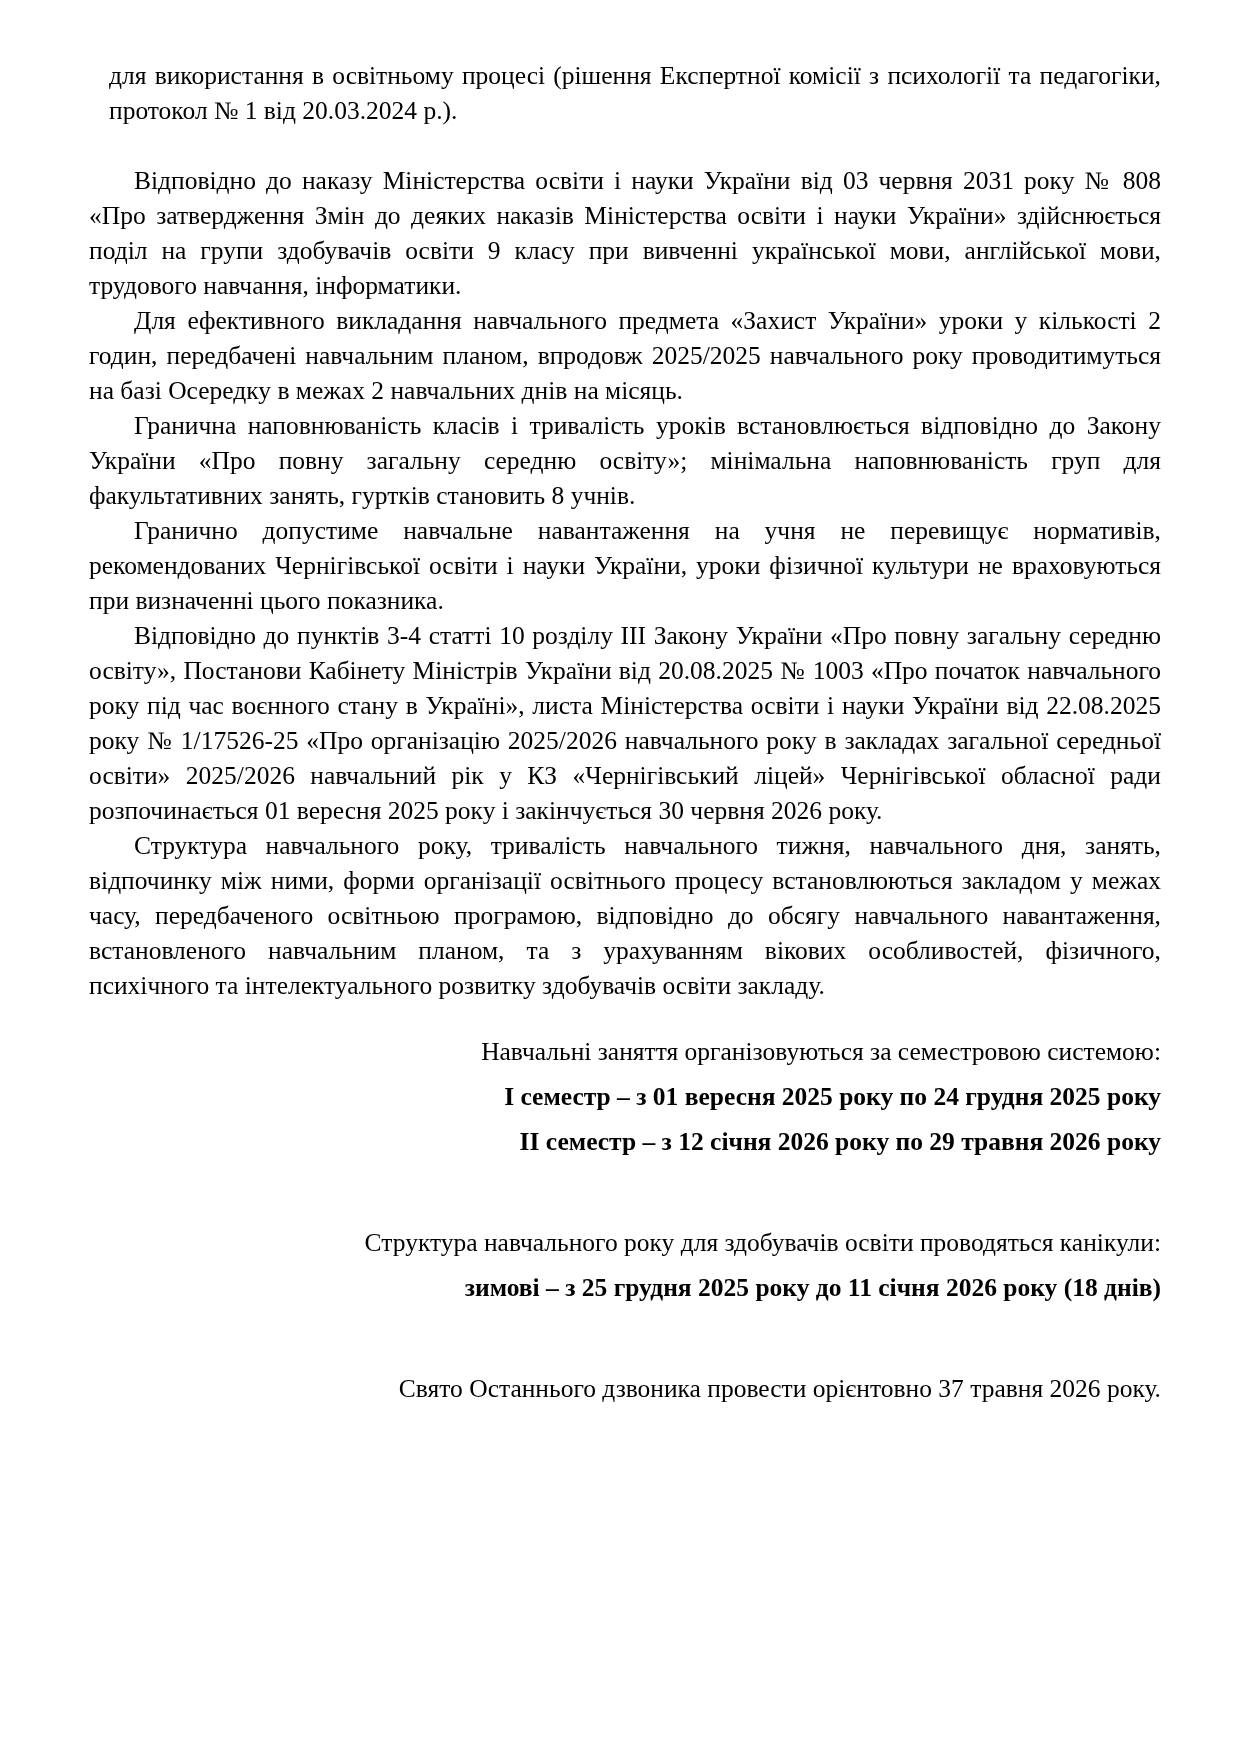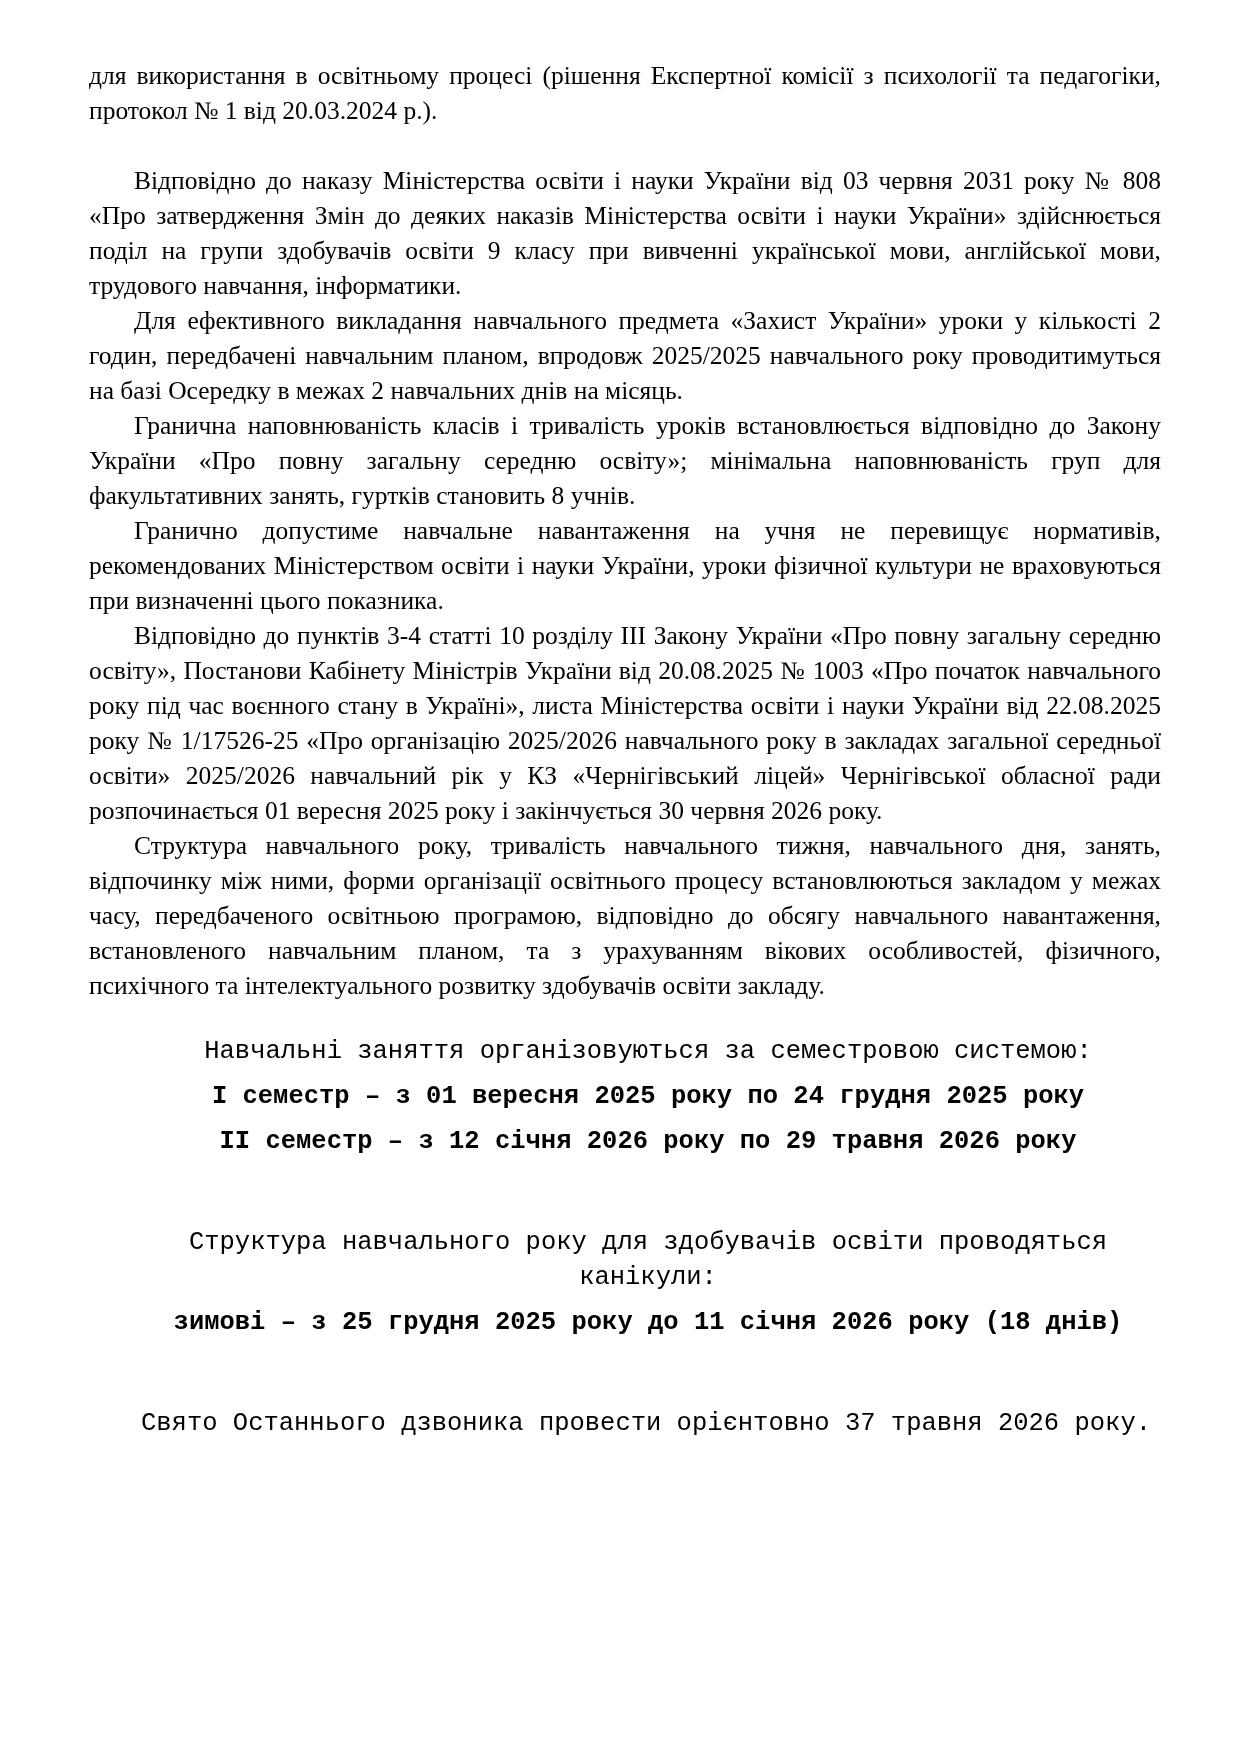--- a/index.html
+++ b/index.html
@@ -21,49 +21,48 @@
       position: absolute;
       left: 89px;
       top: 58px;
       width: 1072px;
     }
     .p {
       margin: 0;
       text-align: justify;
       text-indent: 45px;
     }
-    .noindent { text-indent: 0; }
+    .noindent { text-indent: 0; margin-left: 20px; }
     .heading {
       text-align: center;
       font-weight: bold;
       text-decoration: underline;
       text-underline-offset: 5px;
       text-decoration-thickness: 2px;
       margin: 0;
     }
     .indent-line {
       margin: 0;
       padding-left: 46px;
-      text-align: center;
-      font-family: Liberation Mono, monospace;
+      text-align: right;
     }
     .bold { font-weight: bold; }
     .lastline-left { text-align-last: left; }
   </style>
 </head>
 <body>
 
 <div class="page">
 
   <p class="p noindent lastline-left" style="margin-bottom:35px;">для використання в освітньому процесі (рішення Експертної комісії з психології та педагогіки, протокол № 1 від 20.03.2024 р.).</p>
 
   <p class="p lastline-left">Відповідно до наказу Міністерства освіти і науки України від 03 червня 2031 року № 808 «Про затвердження Змін до деяких наказів Міністерства освіти і науки України» здійснюється поділ на групи здобувачів освіти 9 класу при вивченні української мови, англійської мови, трудового навчання, інформатики.</p>
   <p class="p lastline-left">Для ефективного викладання навчального предмета «Захист України» уроки у кількості 2 годин, передбачені навчальним планом, впродовж 2025/2025 навчального року проводитимуться на базі Осередку в межах 2 навчальних днів на місяць.</p>
   <p class="p lastline-left">Гранична наповнюваність класів і тривалість уроків встановлюється відповідно до Закону України «Про повну загальну середню освіту»; мінімальна наповнюваність груп для факультативних занять, гуртків становить 8 учнів.</p>
-  <p class="p lastline-left">Гранично допустиме навчальне навантаження на учня  не перевищує нормативів, рекомендованих Міністерством освіти і науки України, уроки фізичної культури не враховуються при визначенні цього показника.</p>
+  <p class="p lastline-left">Гранично допустиме навчальне навантаження на учня  не перевищує нормативів, рекомендованих Чернігівської освіти і науки України, уроки фізичної культури не враховуються при визначенні цього показника.</p>
 
 
   <p class="p lastline-left">Відповідно до пунктів 3-4 статті 10 розділу ІІІ Закону України «Про повну загальну середню освіту», Постанови Кабінету Міністрів України від 20.08.2025 № 1003 «Про початок навчального року під час воєнного стану в Україні», листа Міністерства освіти і науки України від 22.08.2025 року № 1/17526-25 «Про організацію 2025/2026 навчального року в закладах загальної середньої освіти» 2025/2026 навчальний рік у КЗ «Чернігівський ліцей» Чернігівської обласної ради розпочинається 01 вересня 2025 року і закінчується 30 червня 2026 року.</p>
   <p class="p lastline-left">Структура навчального року, тривалість навчального тижня, навчального дня, занять, відпочинку між ними, форми організації освітнього процесу встановлюються закладом у межах часу, передбаченого освітньою програмою, відповідно до обсягу навчального навантаження, встановленого навчальним планом, та з урахуванням вікових особливостей, фізичного, психічного та інтелектуального розвитку здобувачів освіти закладу.</p>
 
   <p class="indent-line" style="margin-top:31px;">Навчальні заняття організовуються за семестровою системою:</p>
   <p class="indent-line bold" style="margin-top:10px;">І семестр – з 01 вересня 2025 року по 24 грудня 2025 року</p>
   <p class="indent-line bold" style="margin-top:10px;">ІІ семестр – з 12 січня 2026 року по 29 травня 2026 року</p>
 
   <p class="indent-line" style="margin-top:66px;">Структура навчального року для здобувачів освіти проводяться канікули:</p>

